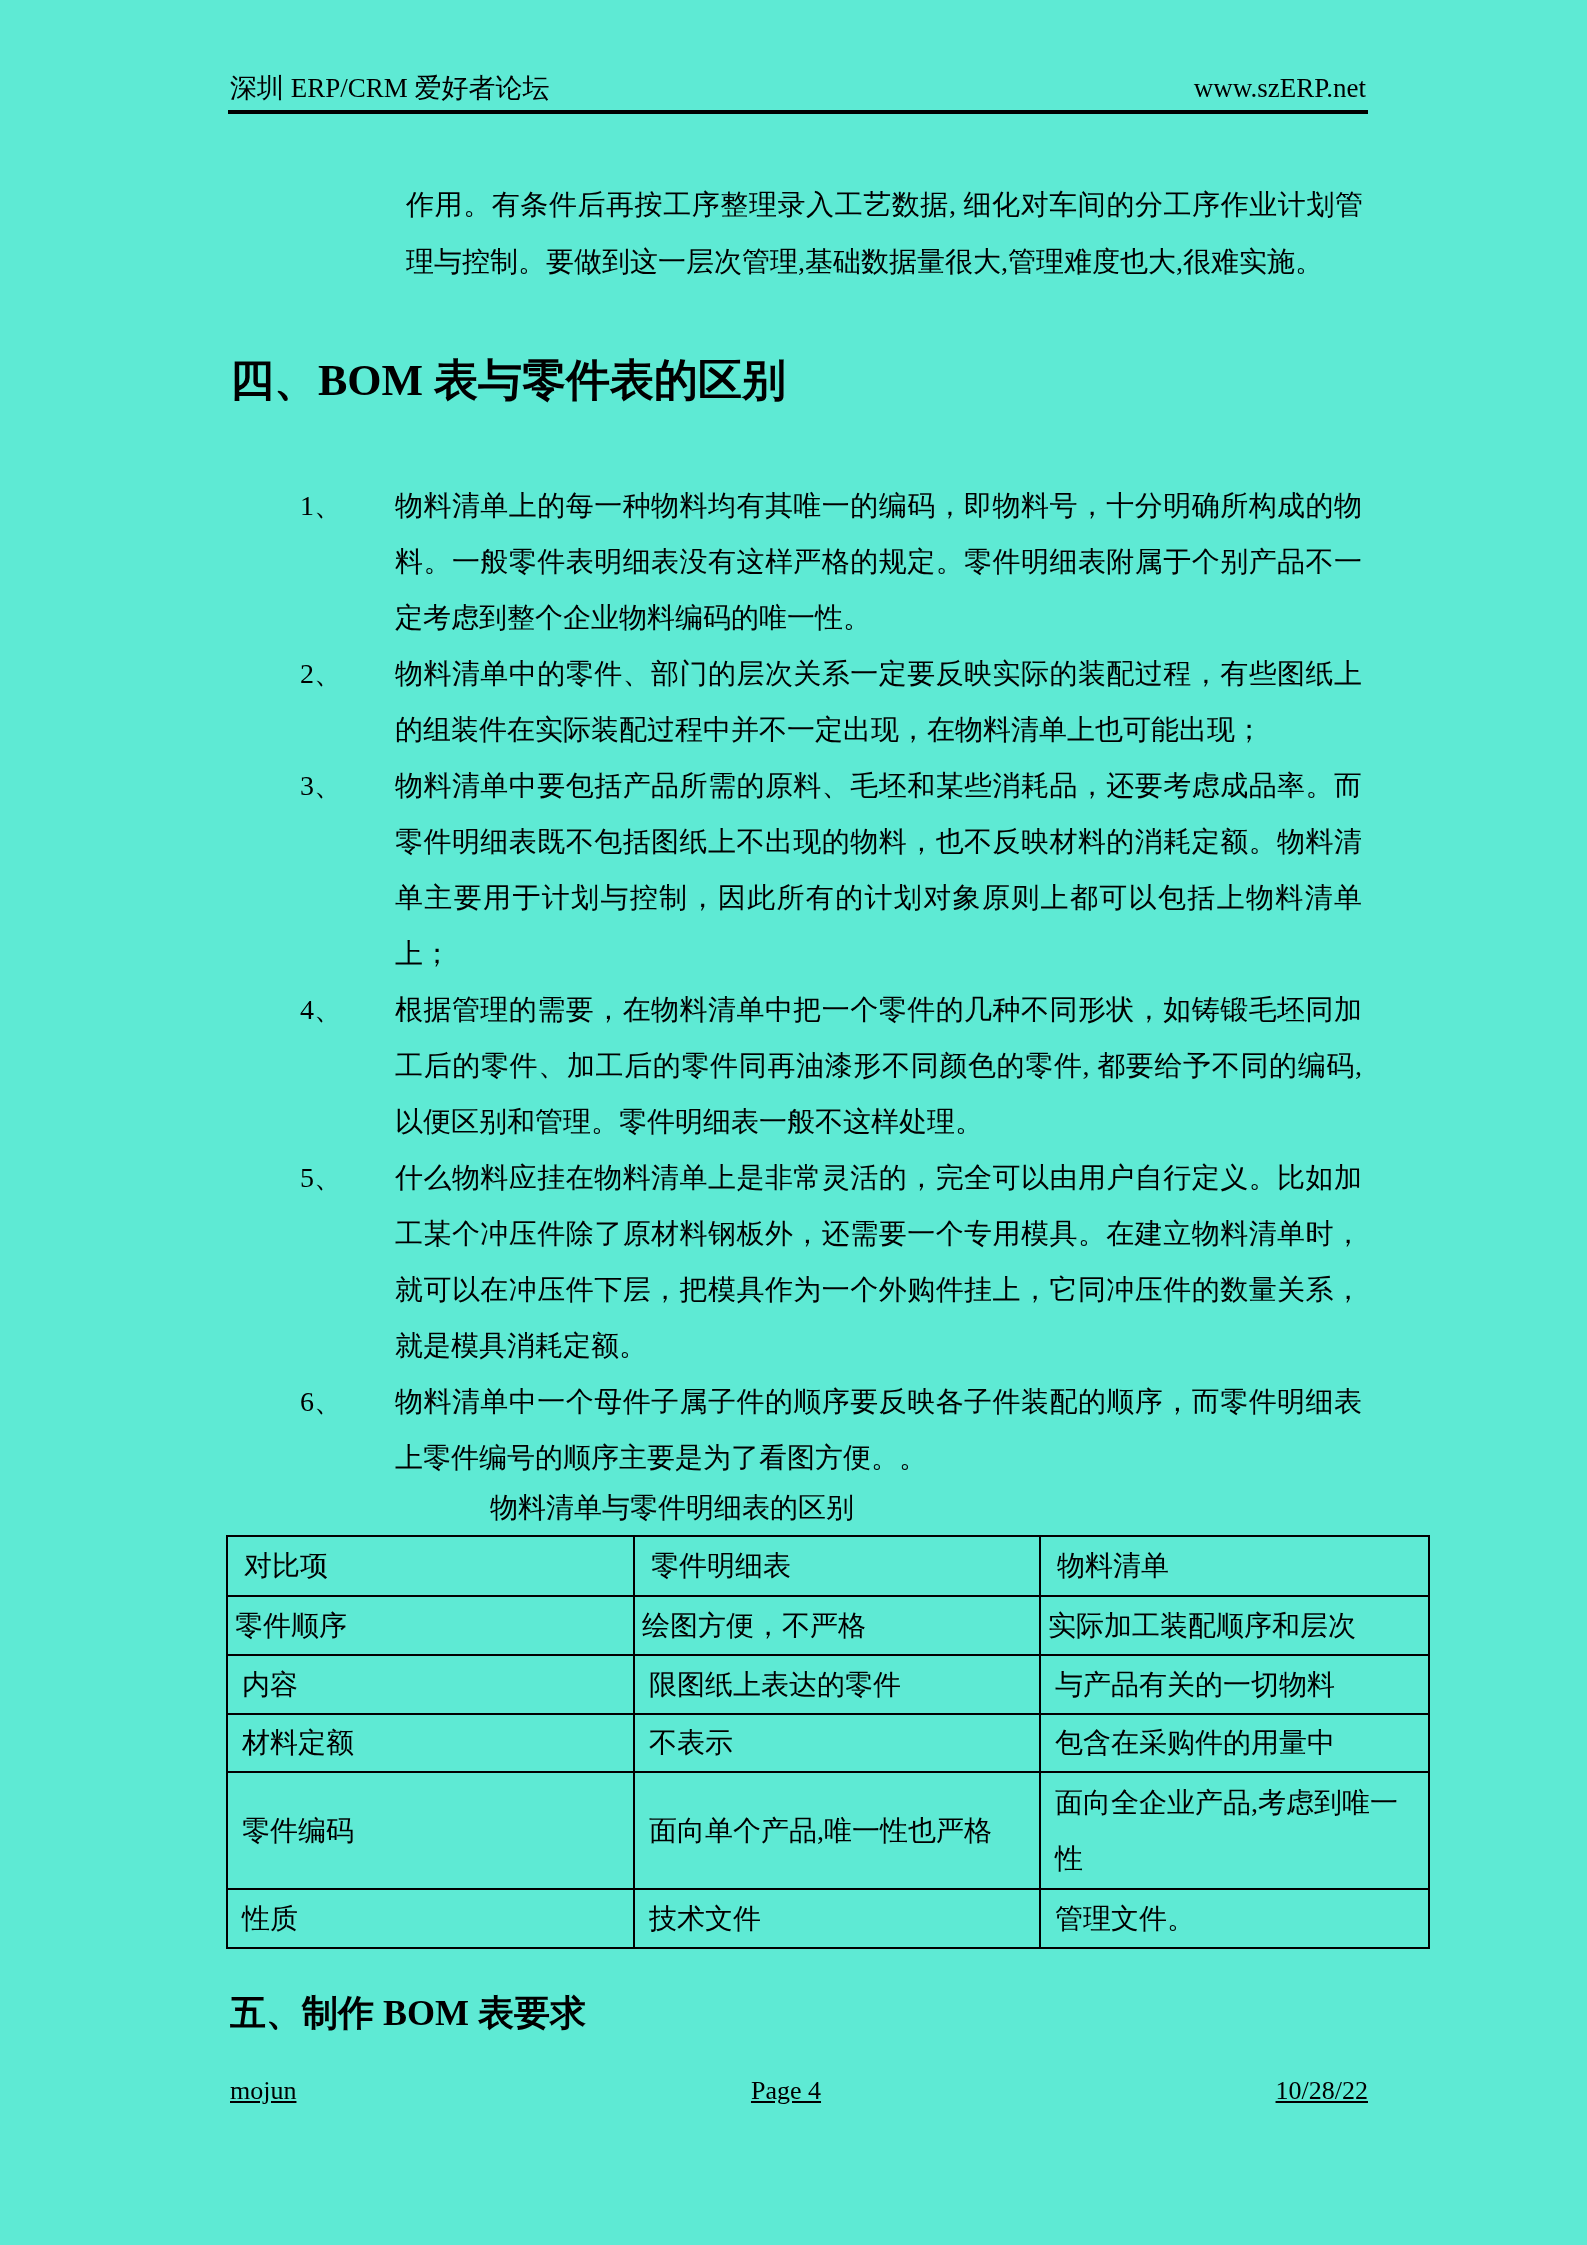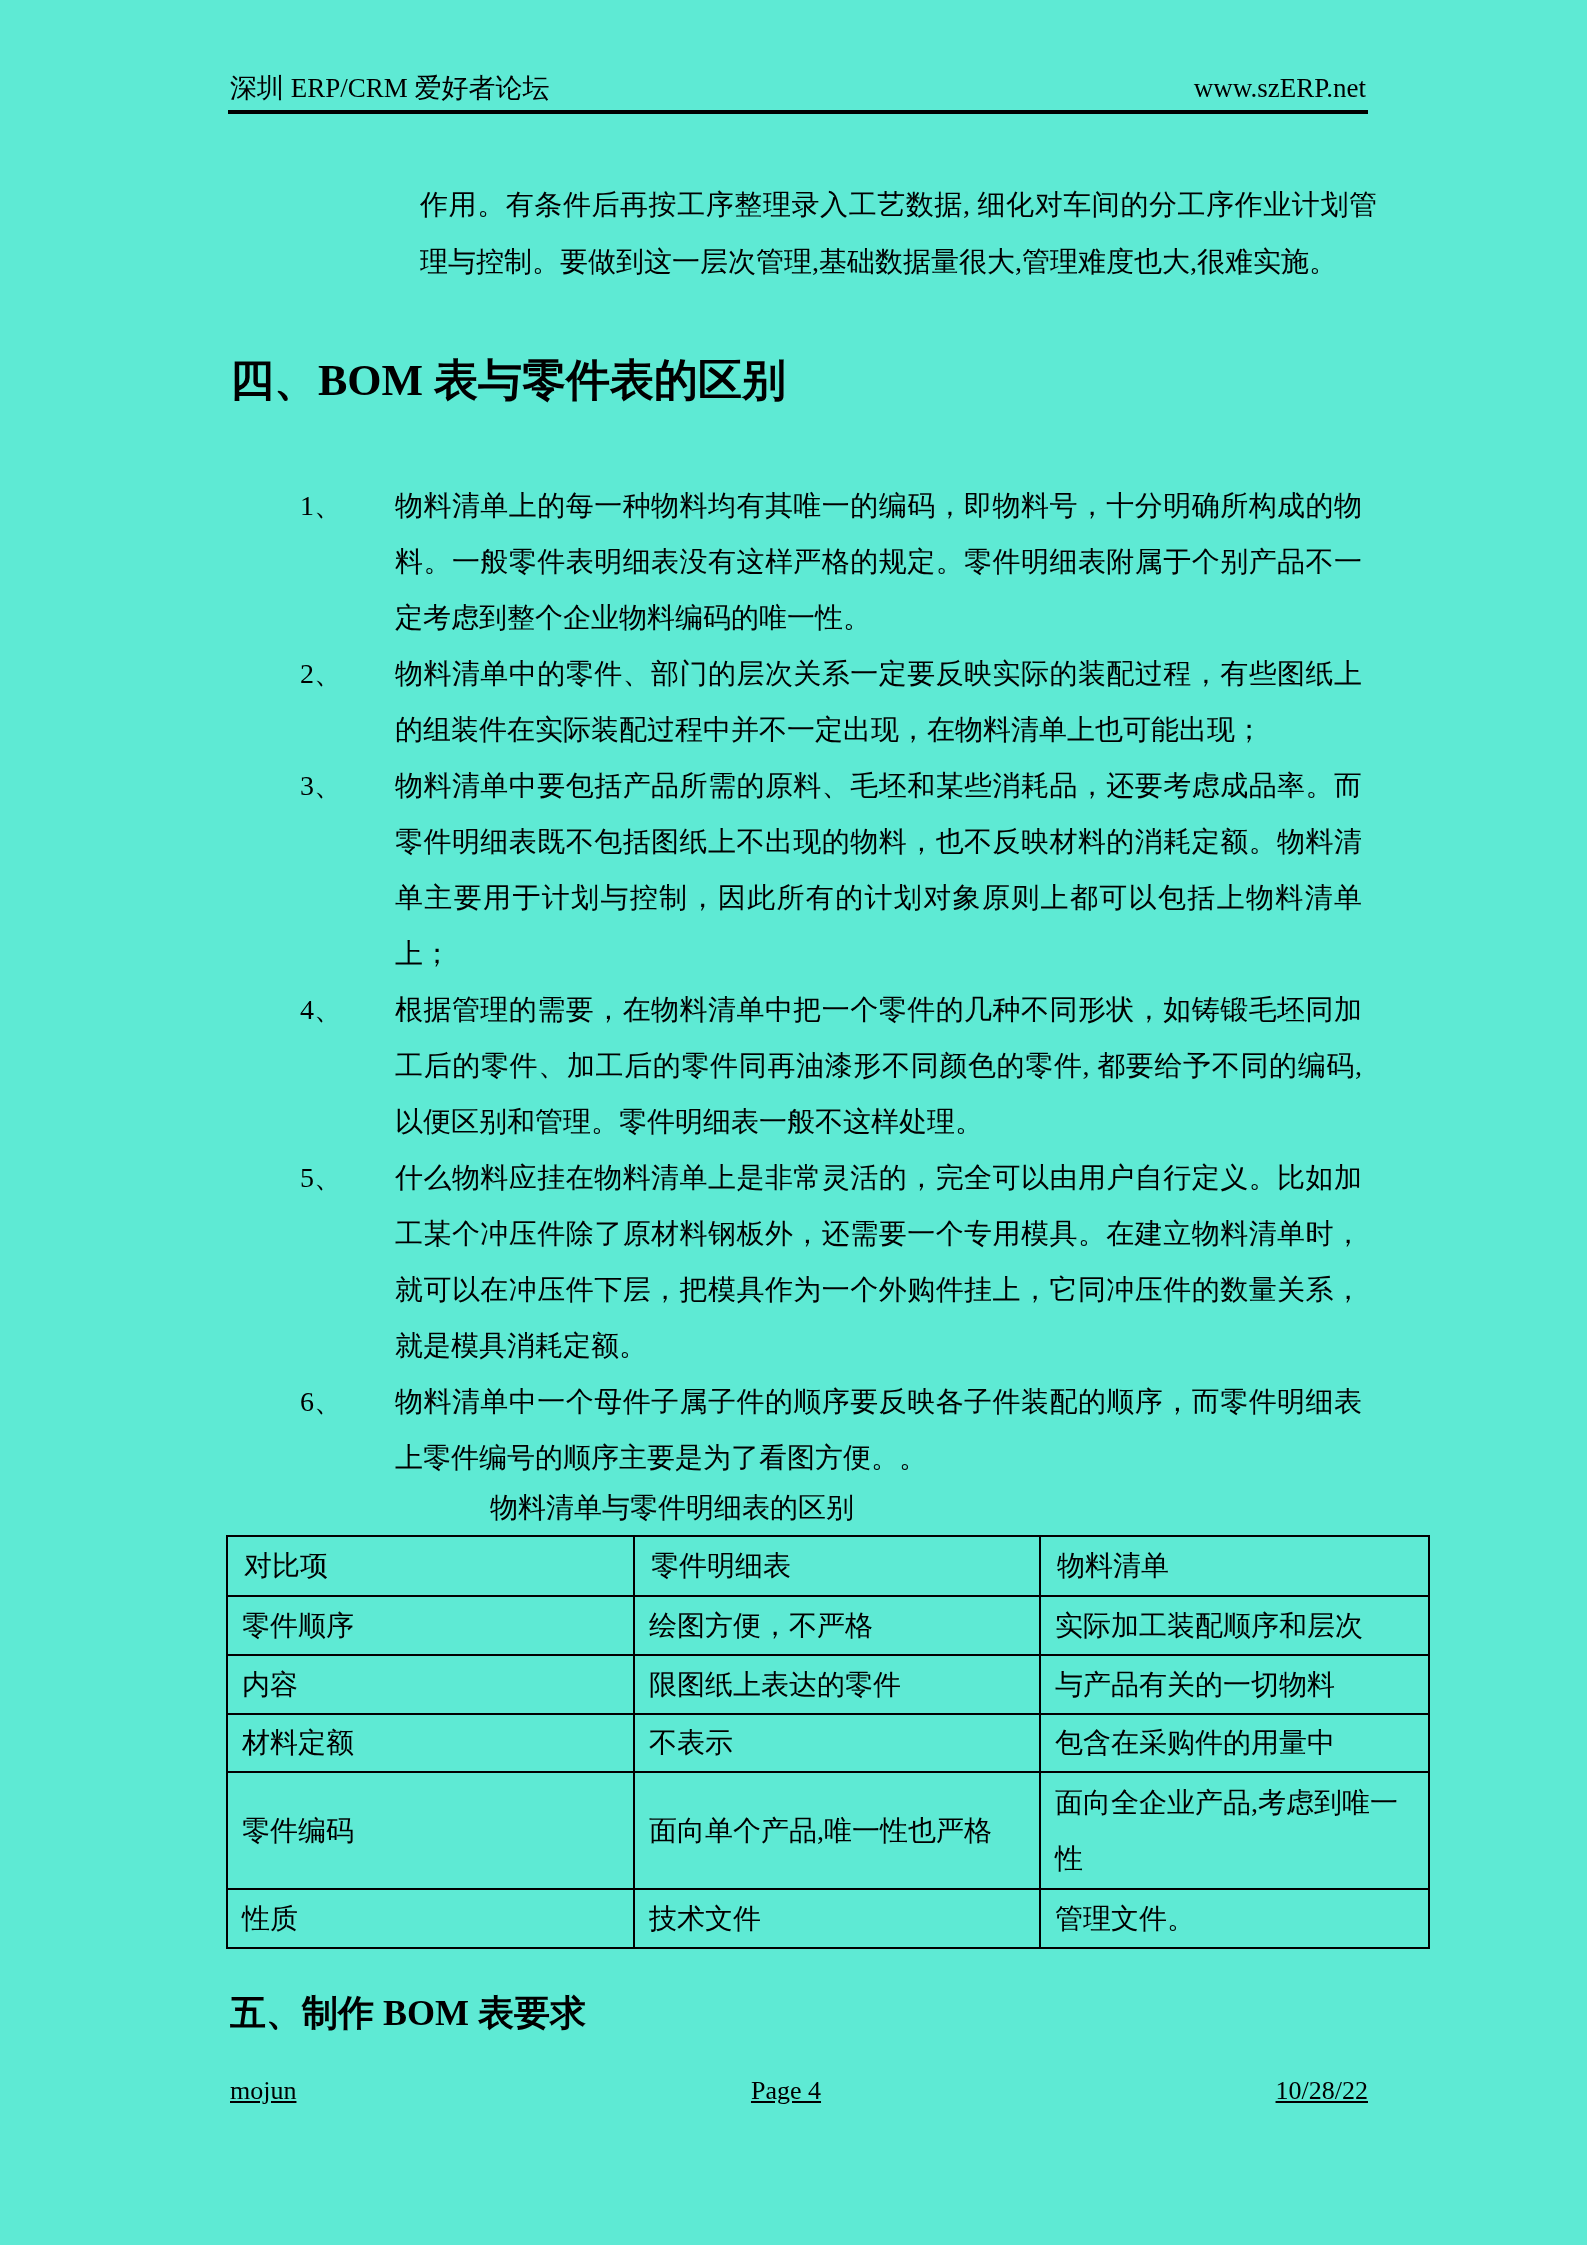--- a/index.html
+++ b/index.html
@@ -13,39 +13,39 @@
     overflow:hidden;
   }
   .abs{position:absolute;}
 
   
   .hdr{top:72px;left:230px;width:1136px;display:flex;justify-content:space-between;
        font-size:27px;line-height:32px;}
   .hdr-rule{top:110px;left:228px;width:1140px;height:4px;background:#000;}
 
   
-  .para1{top:176px;left:420px;width:957px;font-size:28px;line-height:57px;
+  .para1{top:176px;left:406px;width:957px;font-size:28px;line-height:57px;
          text-align:justify;}
   .h4{top:358px;left:230px;font-size:44px;font-weight:bold;line-height:46px;}
   .lead{top:421px;left:294px;width:1075px;font-size:28px;line-height:57px;}
 
   
   .list{top:478px;left:300px;width:1065px;font-size:28px;line-height:56px;}
   .item{display:flex;}
   .item .num{width:95px;flex:0 0 95px;}
   .item .txt{width:967px;text-align:justify;}
 
   
   .tbl-caption{top:1480px;left:490px;font-size:28px;line-height:56px;}
   table.cmp{top:1535px;left:226px;border-collapse:collapse;table-layout:fixed;
             width:1136px;font-size:28px;}
   table.cmp td{border:2px solid #000;padding:0 4px 0 14px;vertical-align:middle;
                line-height:56px;text-align:left;overflow:hidden;}
   table.cmp tr:nth-child(1) td{height:58px;padding-left:16px;}
-  table.cmp tr:nth-child(2) td{height:57px;}
+  table.cmp tr:nth-child(2) td{height:57px;padding-left:7px;}
   table.cmp tr:nth-child(3) td{height:57px;}
   table.cmp tr:nth-child(4) td{height:56px;}
   table.cmp tr:nth-child(5) td{height:115px;}
   table.cmp tr:nth-child(6) td{height:57px;}
   .colA{width:385px;} .colB{width:384px;} .colC{width:367px;}
 
   .h5{top:1990px;left:230px;font-size:36px;font-weight:bold;line-height:46px;}
 
   
   .ftr{top:2076px;left:230px;width:1138px;display:flex;justify-content:space-between;

